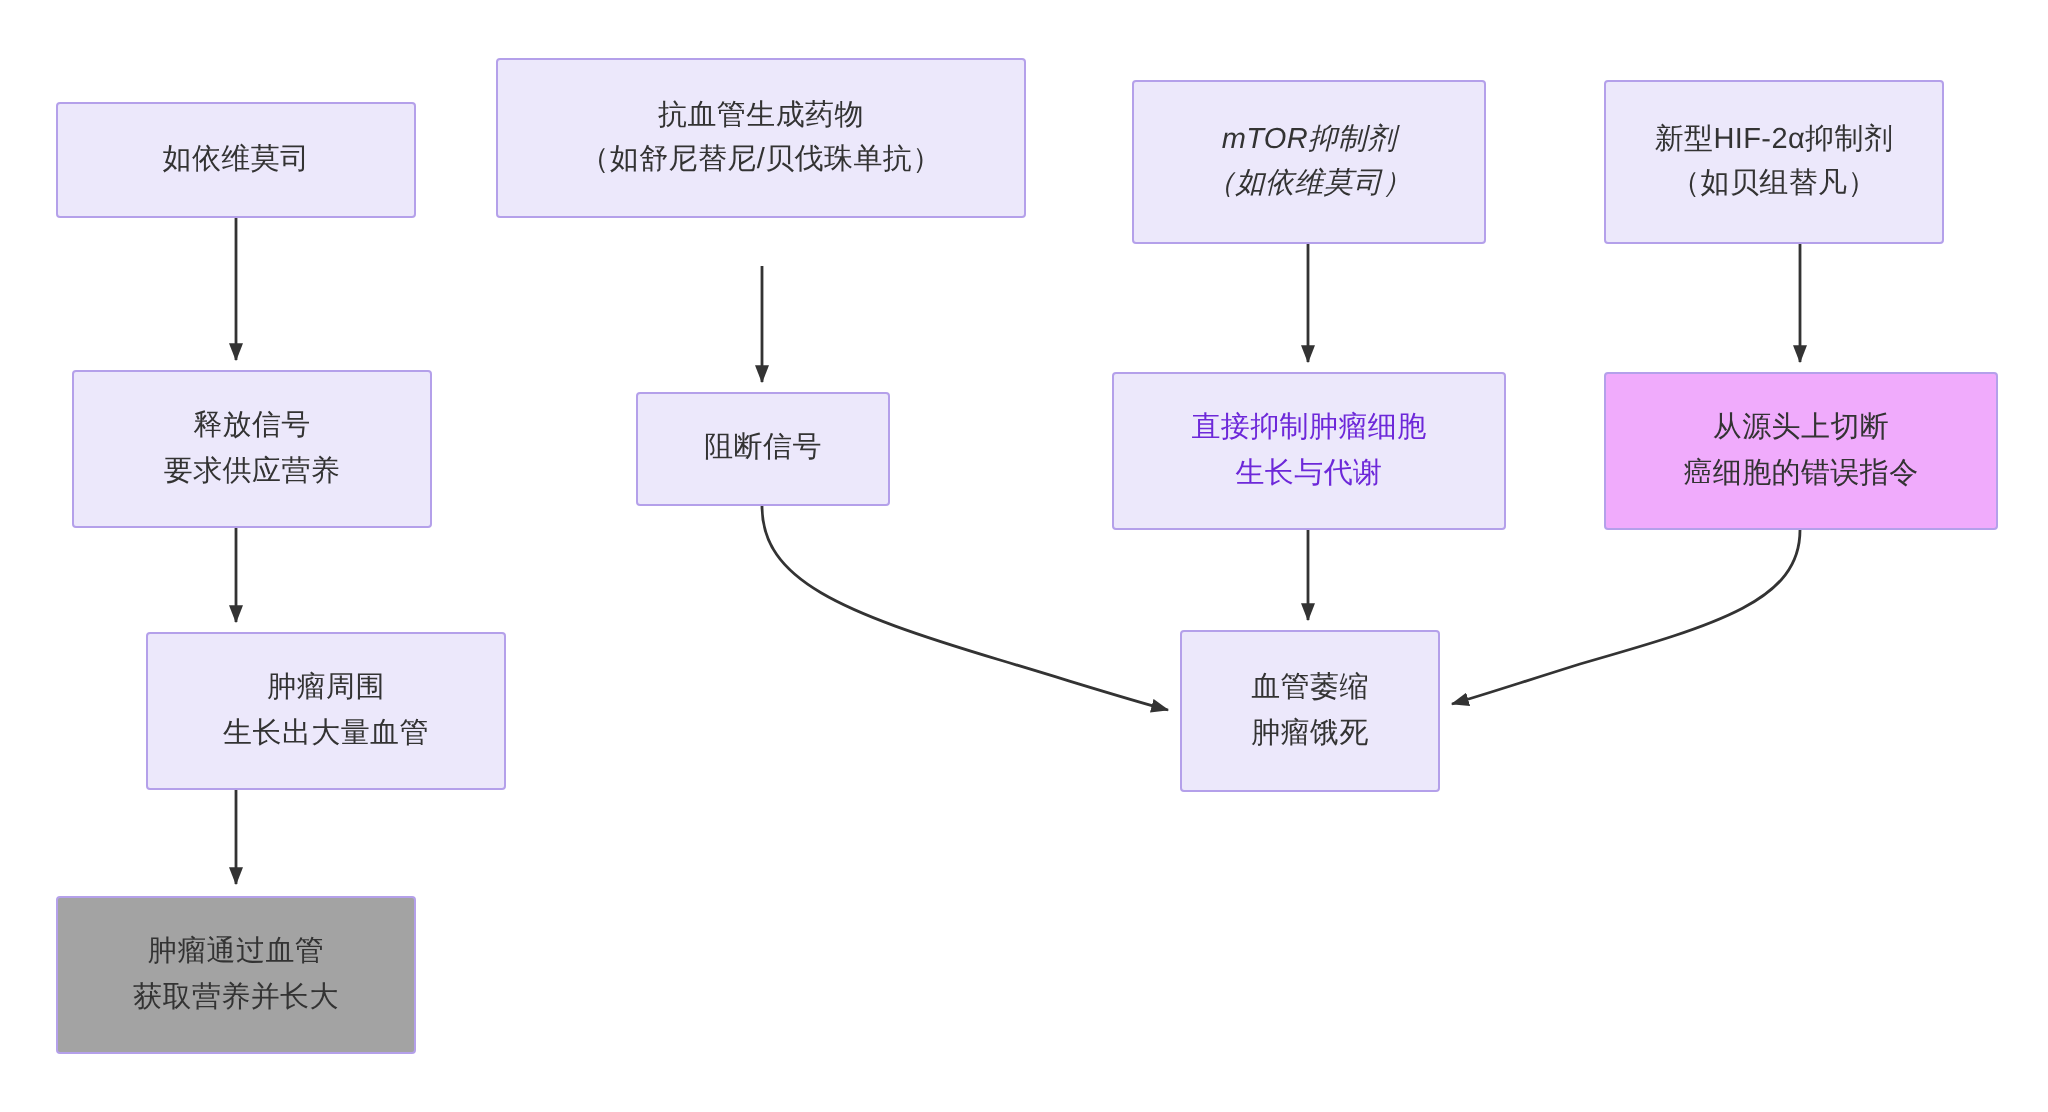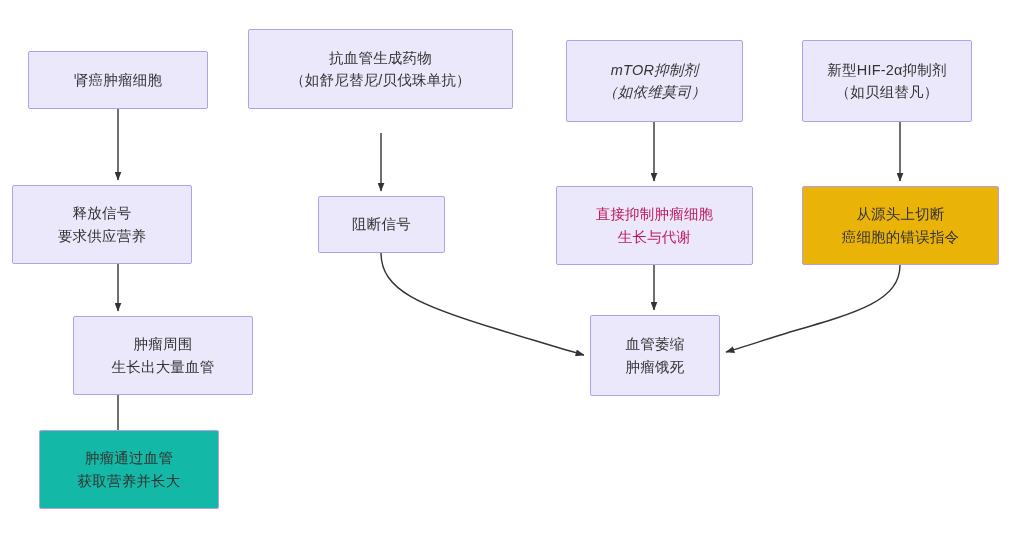--- a/index.html
+++ b/index.html
@@ -62,35 +62,35 @@
         <path d="M 381 133 L 381 191" fill="none" stroke="#333333" stroke-width="1.4" marker-end="url(#arrowhead)"></path>
         <path d="M 381 253 C 381 290 420 306 500 330 C 540 342 565 350 584 355" fill="none" stroke="#333333" stroke-width="1.4" marker-end="url(#arrowhead)"></path>
         <path d="M 654 122 L 654 181" fill="none" stroke="#333333" stroke-width="1.4" marker-end="url(#arrowhead)"></path>
         <path d="M 654 265 L 654 310" fill="none" stroke="#333333" stroke-width="1.4" marker-end="url(#arrowhead)"></path>
         <path d="M 900 122 L 900 181" fill="none" stroke="#333333" stroke-width="1.4" marker-end="url(#arrowhead)"></path>
         <path d="M 900 265 C 900 300 860 312 790 332 C 755 343 740 348 726 352" fill="none" stroke="#333333" stroke-width="1.4" marker-end="url(#arrowhead)"></path>
       </g>
   </svg>
 
   <div id="nodes">
-      <div class="node" style="left: 28px; top: 51px; width: 180px; height: 58px; background: rgb(236, 232, 251); border-color: rgb(180, 160, 234); color: rgb(51, 51, 51);">肾癌肿瘤细胞</div>
-      <div class="node" style="left: 12px; top: 185px; width: 180px; height: 79px; background: rgb(236, 232, 251); border-color: rgb(180, 160, 234); color: rgb(51, 51, 51);">释放信号
+      <div class="node" style="left: 28px; top: 51px; width: 180px; height: 58px; background: rgb(236, 232, 251); border-color: rgb(180, 160, 234); color: rgb(51, 51, 51);">如依维莫司</div>
+      <div class="node" style="left: 36px; top: 185px; width: 180px; height: 79px; background: rgb(236, 232, 251); border-color: rgb(180, 160, 234); color: rgb(51, 51, 51);">释放信号
 要求供应营养</div>
       <div class="node" style="left: 28px; top: 316px; width: 180px; height: 79px; background: rgb(236, 232, 251); border-color: rgb(180, 160, 234); color: rgb(51, 51, 51); margin-left: 45px;">肿瘤周围
 生长出大量血管</div>
-      <div class="node" style="left: 28px; top: 430px; width: 180px; height: 79px; background: #14b8a6; border-color: rgb(180, 160, 234); color: rgb(51, 51, 51); margin-left: 11px;">肿瘤通过血管
+      <div class="node" style="left: 28px; top: 448px; width: 180px; height: 79px; background: #a3a3a3; border-color: rgb(180, 160, 234); color: rgb(51, 51, 51);">肿瘤通过血管
 获取营养并长大</div>
       <div class="node" style="left: 248px; top: 29px; width: 265px; height: 80px; background: rgb(236, 232, 251); border-color: rgb(180, 160, 234); color: rgb(51, 51, 51);">抗血管生成药物
 （如舒尼替尼/贝伐珠单抗）</div>
       <div class="node" style="left: 318px; top: 196px; width: 127px; height: 57px; background: rgb(236, 232, 251); border-color: rgb(180, 160, 234); color: rgb(51, 51, 51); text-align: center;">阻断信号</div>
       <div class="node" style="left: 566px; top: 40px; width: 177px; height: 82px; background: rgb(236, 232, 251); border-color: rgb(180, 160, 234); color: rgb(51, 51, 51); font-style: italic;">mTOR抑制剂
 （如依维莫司）</div>
-      <div class="node" style="left: 556px; top: 186px; width: 197px; height: 79px; background: rgb(236, 232, 251); border-color: rgb(180, 160, 234); color: #be185d;">直接抑制肿瘤细胞
+      <div class="node" style="left: 556px; top: 186px; width: 197px; height: 79px; background: rgb(236, 232, 251); border-color: rgb(180, 160, 234); color: #6d28d9;">直接抑制肿瘤细胞
 生长与代谢</div>
       <div class="node" style="left: 802px; top: 40px; width: 170px; height: 82px; background: rgb(236, 232, 251); border-color: rgb(180, 160, 234); color: rgb(51, 51, 51);">新型HIF-2α抑制剂
 （如贝组替凡）</div>
-      <div class="node" style="left: 802px; top: 186px; width: 197px; height: 79px; background: #eab308; border-color: rgb(180, 160, 234); color: rgb(51, 51, 51);">从源头上切断
+      <div class="node" style="left: 802px; top: 186px; width: 197px; height: 79px; background: #f0abfc; border-color: rgb(180, 160, 234); color: rgb(51, 51, 51);">从源头上切断
 癌细胞的错误指令</div>
       <div class="node" style="left: 590px; top: 315px; width: 130px; height: 81px; background: rgb(236, 232, 251); border-color: rgb(180, 160, 234); color: rgb(51, 51, 51);">血管萎缩
 肿瘤饿死</div>
     </div>
 
 </div>
 
 </body></html>

